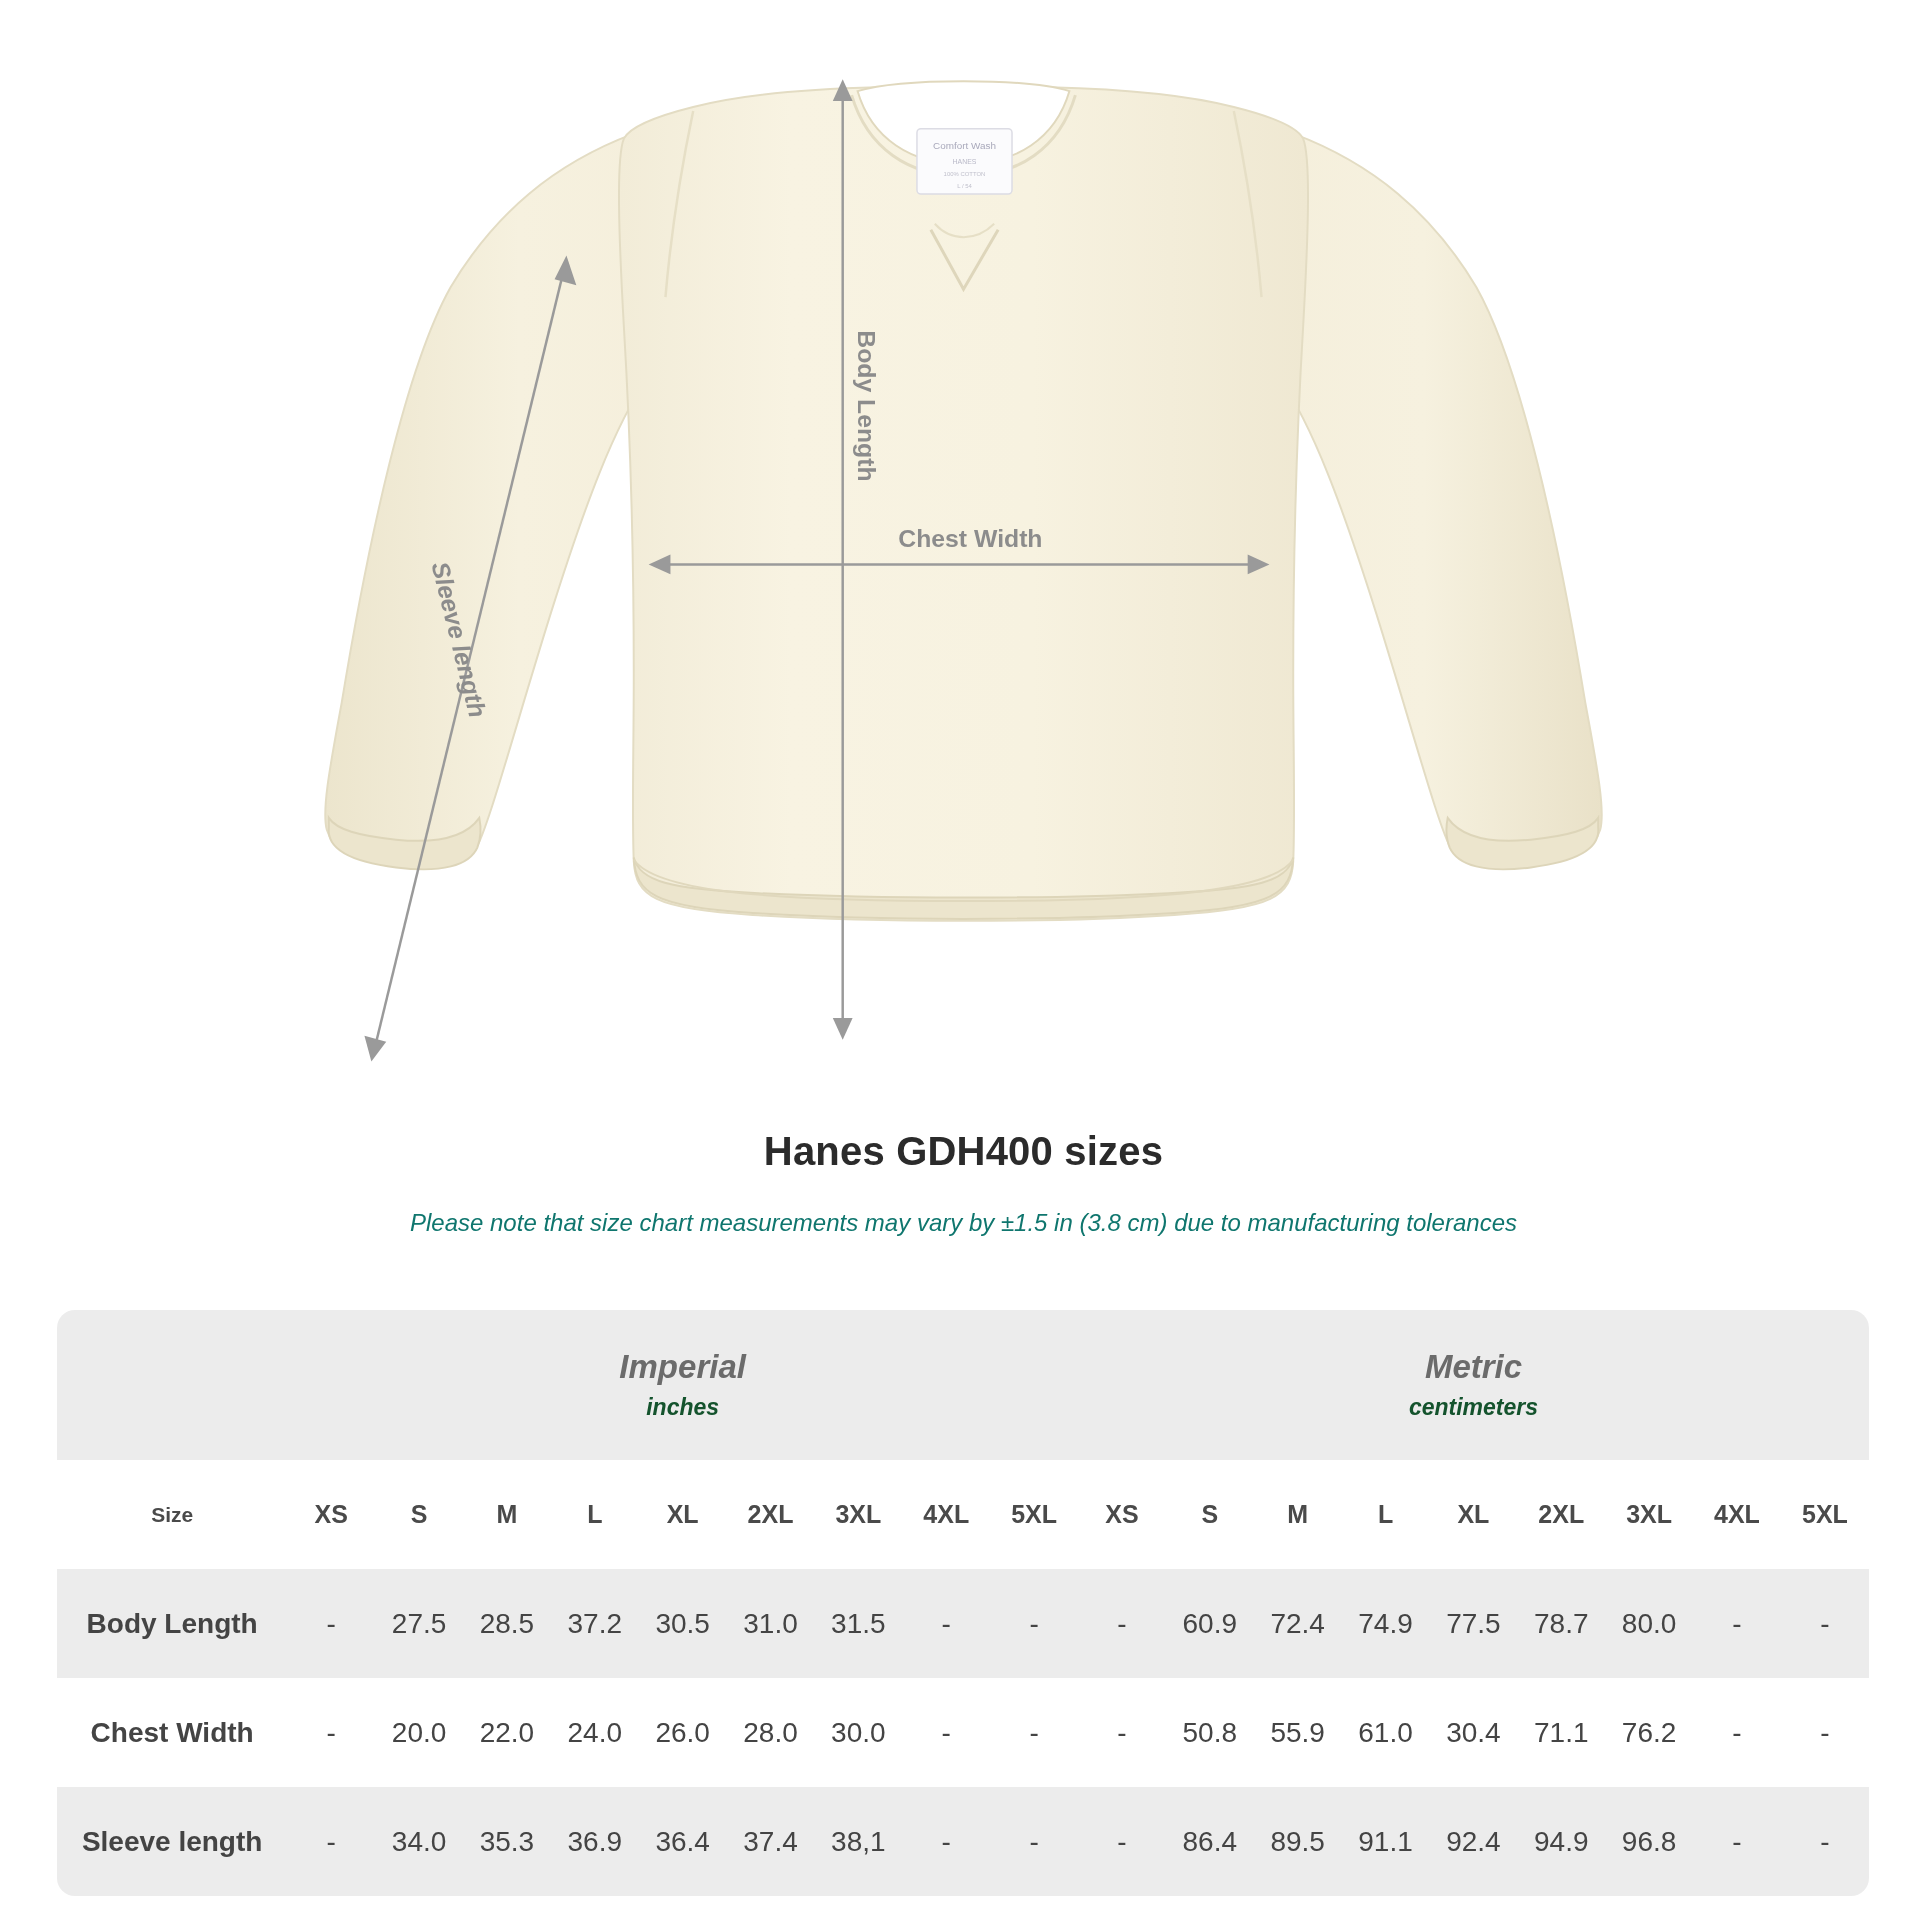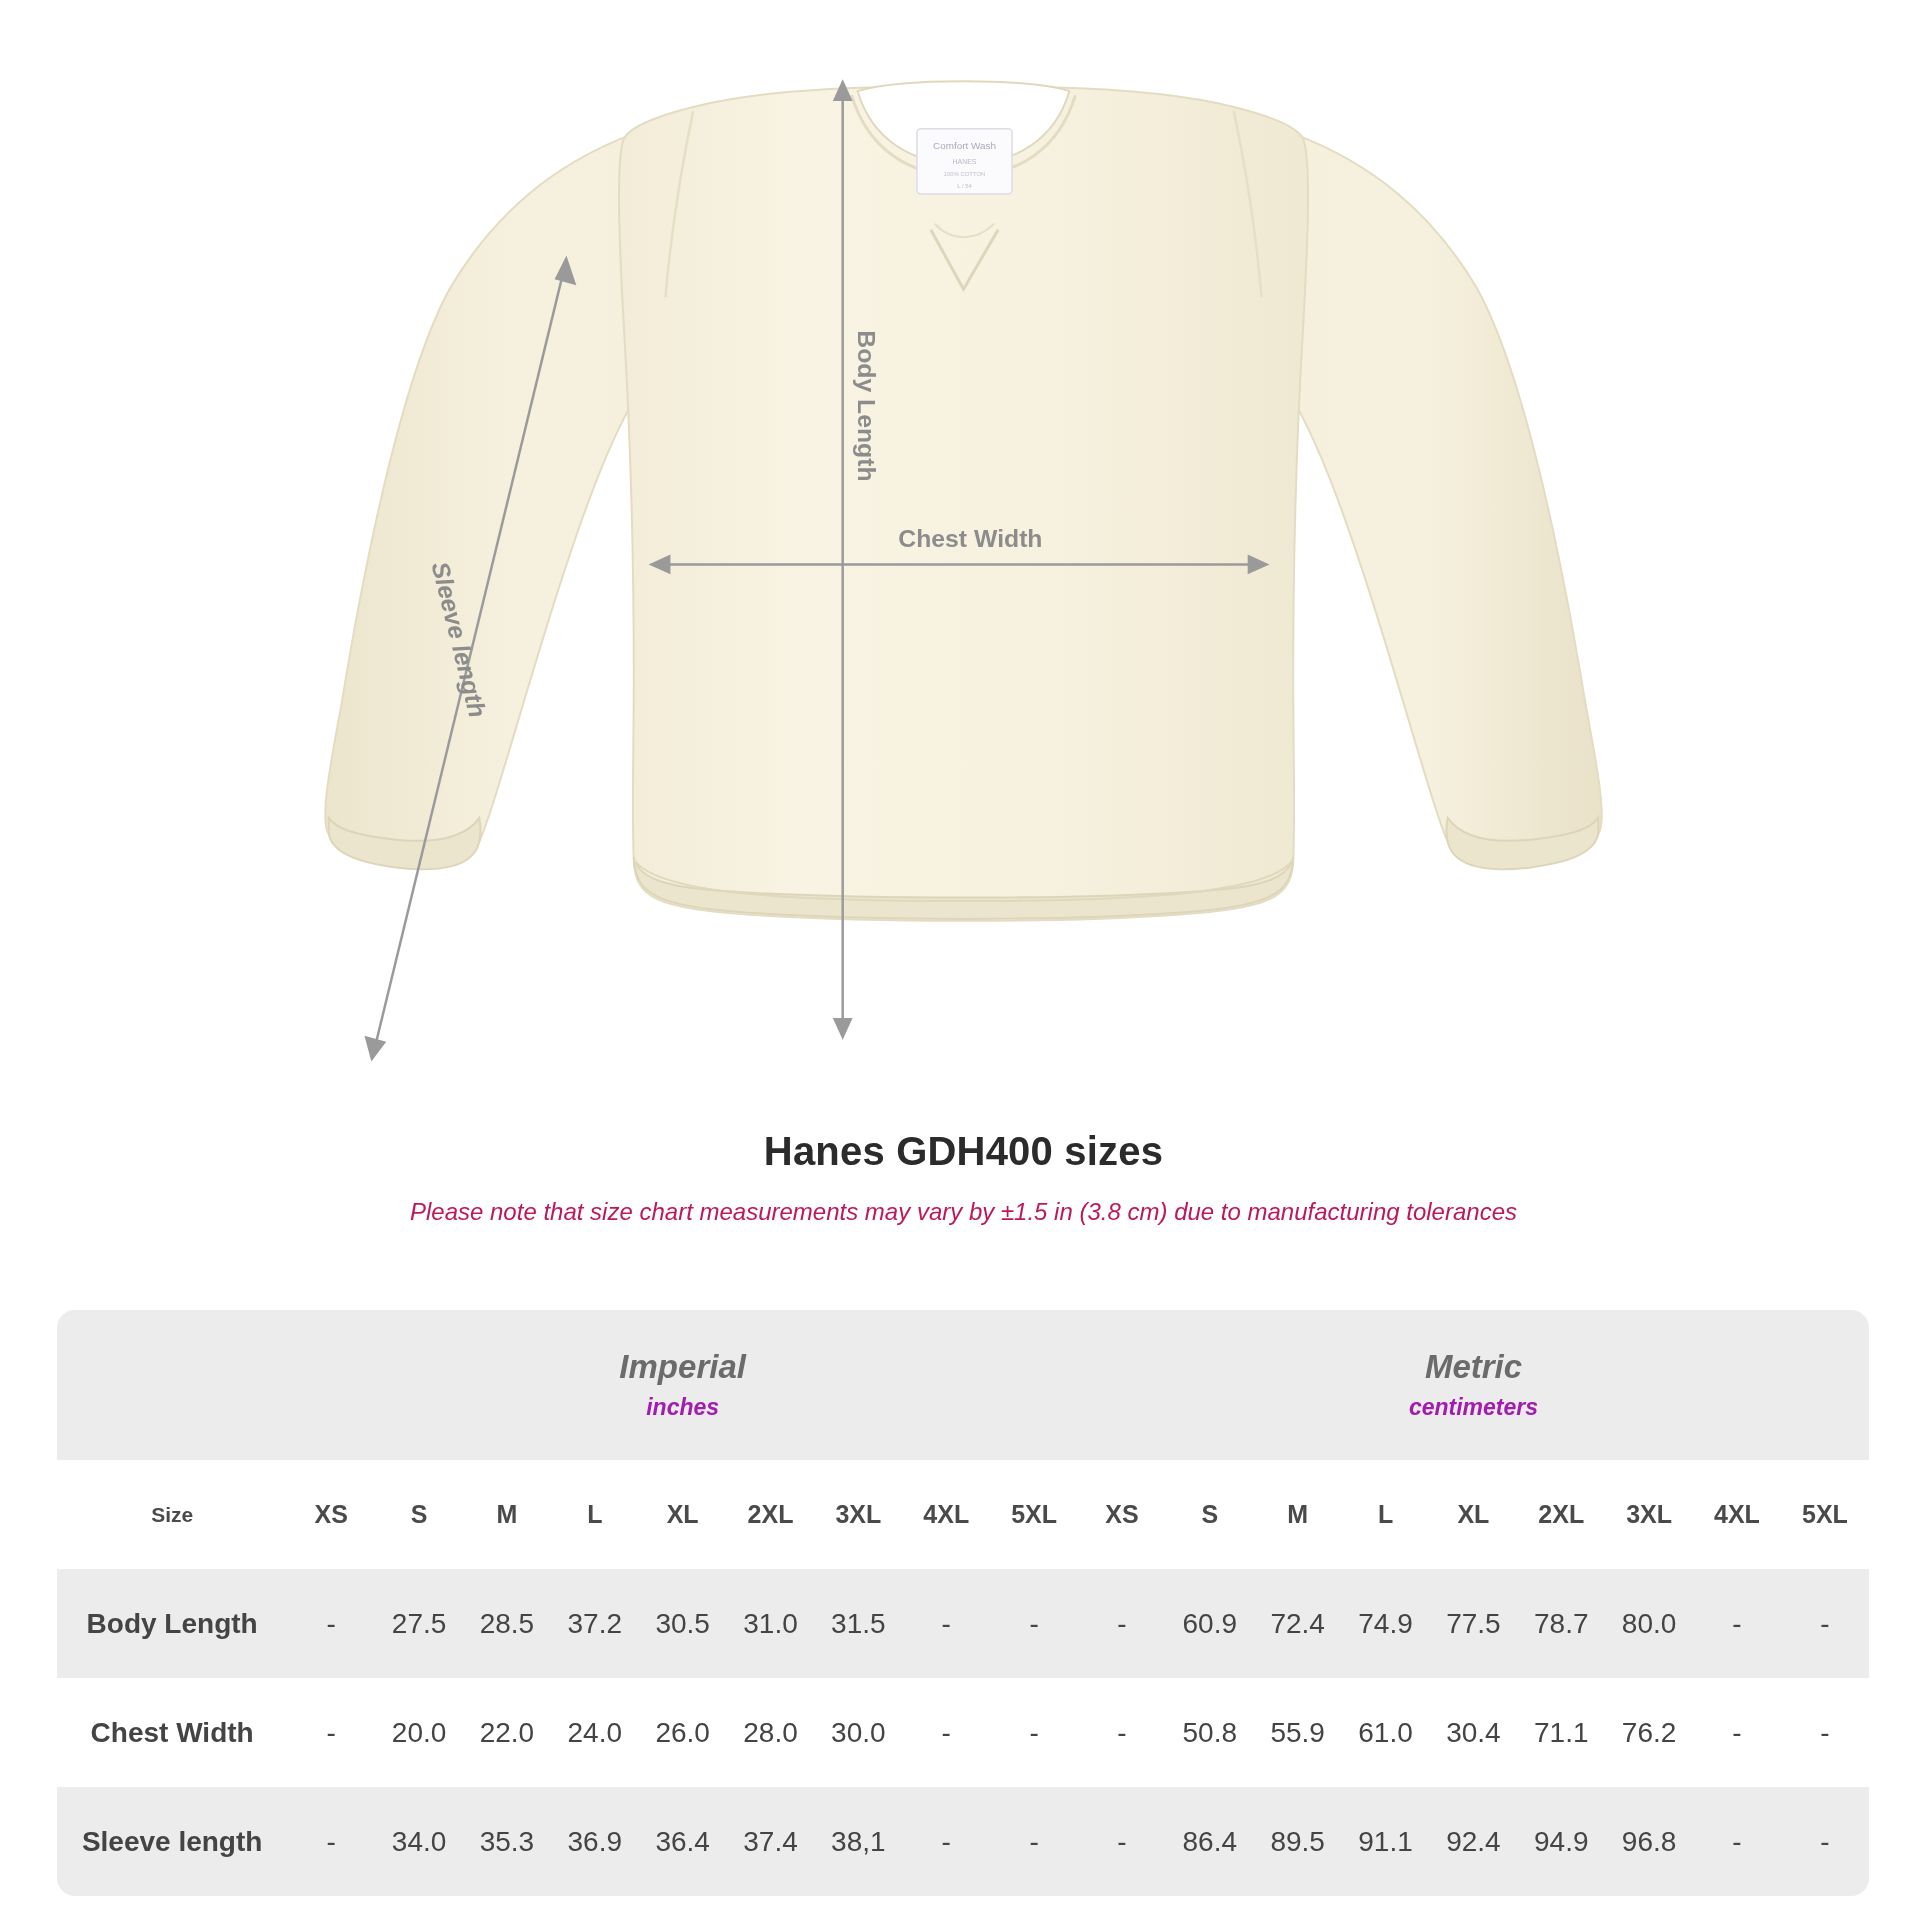--- a/index.html
+++ b/index.html
@@ -46,22 +46,22 @@
     font-size: 40px;
     font-weight: bold;
     color: #2b2b2b;
     letter-spacing: 0.2px;
     margin: 0;
     text-align: center;
   }
   .chart-note {
     font-size: 24px;
     font-style: italic;
-    color: #be185d;
-    margin-top: 24px;
+    color: #0f766e;
+    margin-top: 35px;
   }
 
   
   .table-wrap {
     position: absolute;
     top: 1310px;
     left: 57px;
     width: 1812px;
     border-radius: 18px;
     overflow: hidden;
@@ -88,21 +88,21 @@
   .sys-name {
     font-size: 33px;
     font-weight: bold;
     font-style: italic;
     color: #6b6b6b;
     line-height: 1.1;
   }
   .sys-unit {
     font-size: 23px;
     font-style: italic;
-    color: #a21caf;
+    color: #14532d;
     margin-top: 8px;
   }
   .sys-blank {
     background: #ececec;
   }
 
   
   .size-row th {
     background: #ffffff;
     height: 107px;

